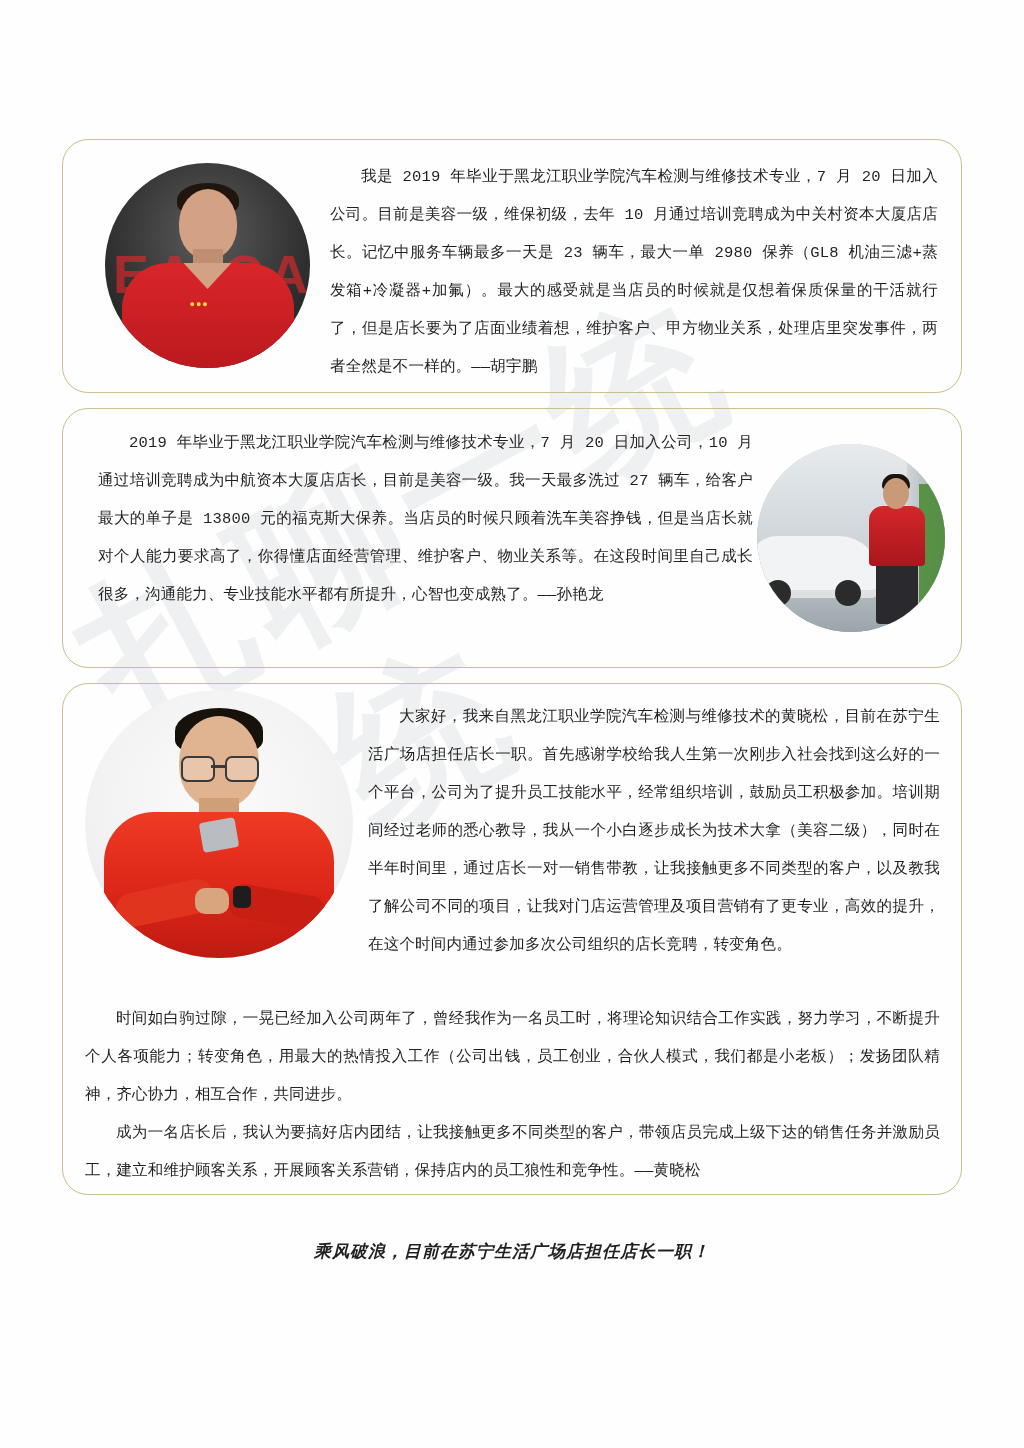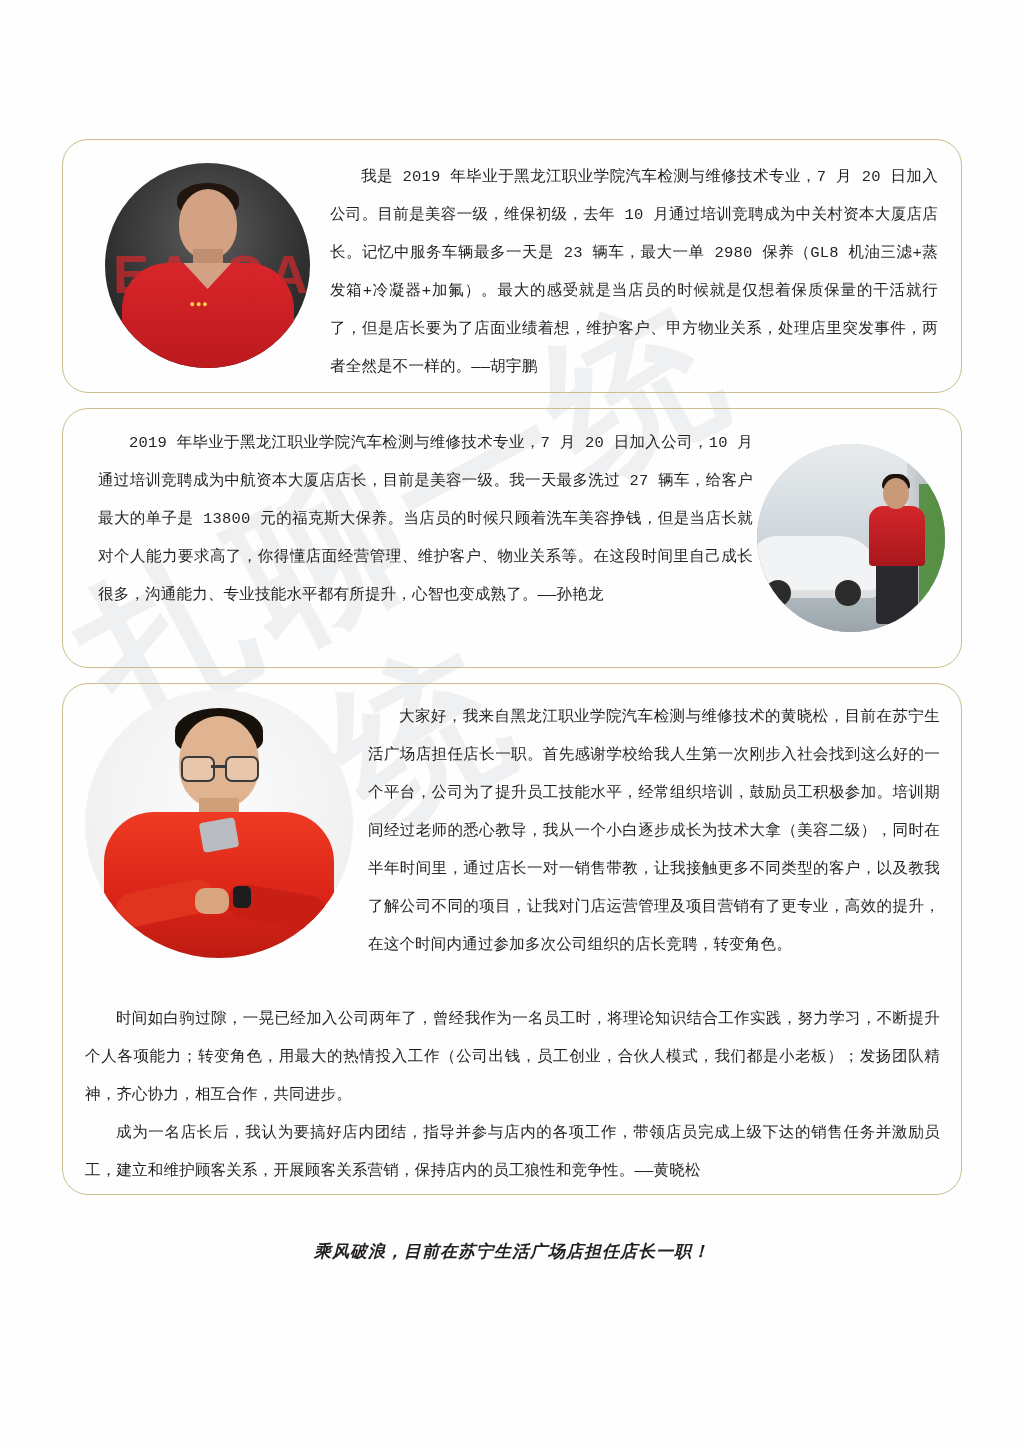--- a/index.html
+++ b/index.html
@@ -238,18 +238,18 @@
       <div class="p3-body"></div>
       <div class="p3-stripe"></div>
       <div class="p3-arm-l"></div>
       <div class="p3-arm-r"></div>
       <div class="p3-hand"></div>
       <div class="p3-watch"></div>
     </div>
 
     <div class="para indent" id="p3a">大家好，我来自黑龙江职业学院汽车检测与维修技术的黄晓松，目前在苏宁生活广场店担任店长一职。首先感谢学校给我人生第一次刚步入社会找到这么好的一个平台，公司为了提升员工技能水平，经常组织培训，鼓励员工积极参加。培训期间经过老师的悉心教导，我从一个小白逐步成长为技术大拿（美容二级），同时在半年时间里，通过店长一对一销售带教，让我接触更多不同类型的客户，以及教我了解公司不同的项目，让我对门店运营管理及项目营销有了更专业，高效的提升，在这个时间内通过参加多次公司组织的店长竞聘，转变角色。</div>
     <div class="para indent" id="p3b">时间如白驹过隙，一晃已经加入公司两年了，曾经我作为一名员工时，将理论知识结合工作实践，努力学习，不断提升个人各项能力；转变角色，用最大的热情投入工作（公司出钱，员工创业，合伙人模式，我们都是小老板）；发扬团队精神，齐心协力，相互合作，共同进步。</div>
-    <div class="para indent" id="p3c">成为一名店长后，我认为要搞好店内团结，指导并参与店内的各项工作，带领店员完成上级下达的销售任务并激励员工，建立和维护顾客关系，开展顾客关系营销，保持店内的员工狼性和竞争性。——黄晓松</div>
+    <div class="para indent" id="p3c">成为一名店长后，我认为要搞好店内团结，让我接触更多不同类型的客户，带领店员完成上级下达的销售任务并激励员工，建立和维护顾客关系，开展顾客关系营销，保持店内的员工狼性和竞争性。——黄晓松</div>
 
     <div id="footer">乘风破浪，目前在苏宁生活广场店担任店长一职！</div>
 
   </div>
 </div>
 
 </body></html>

